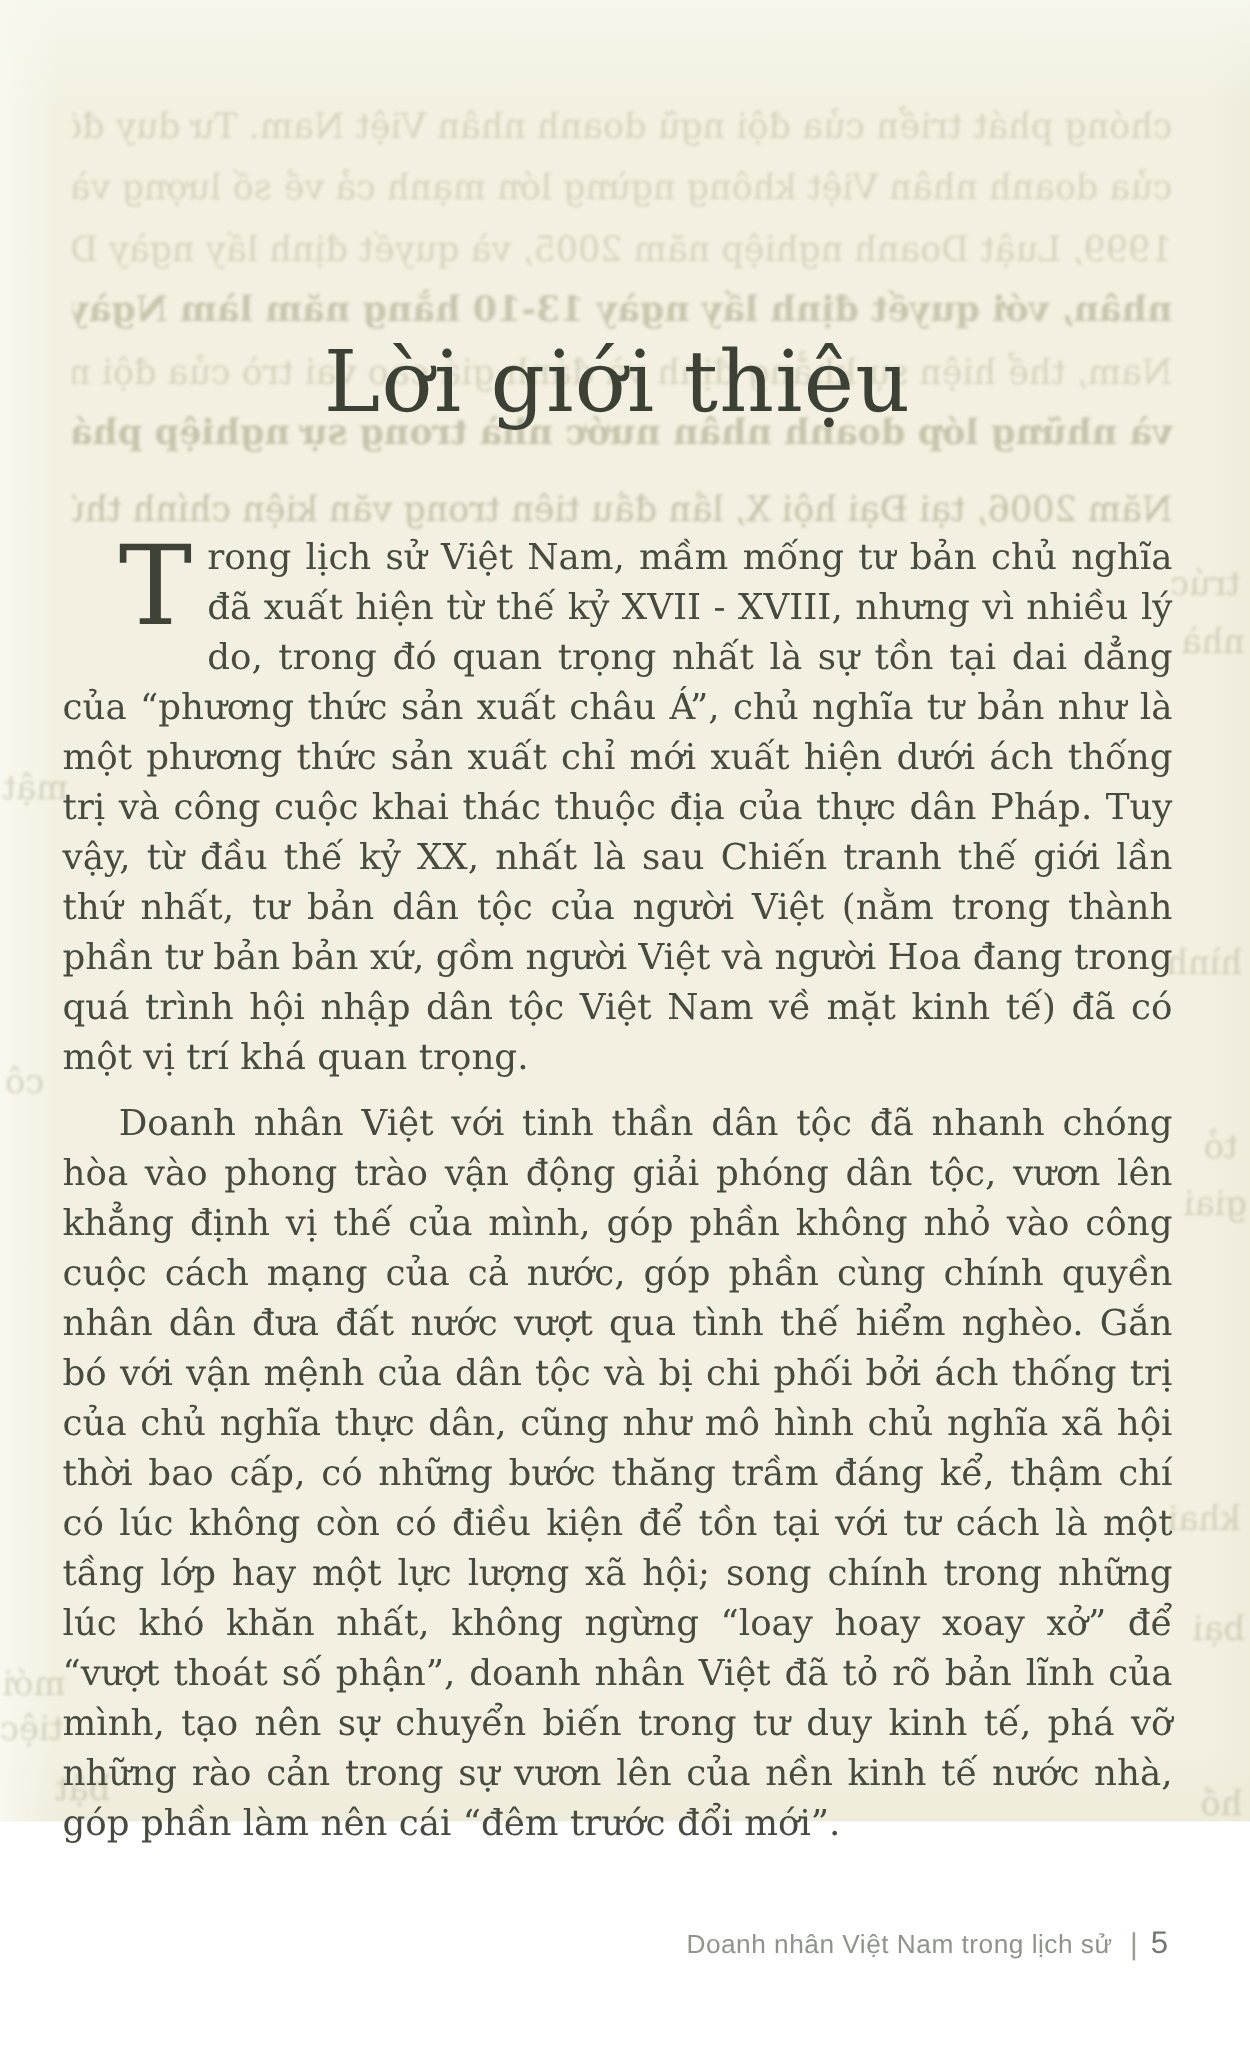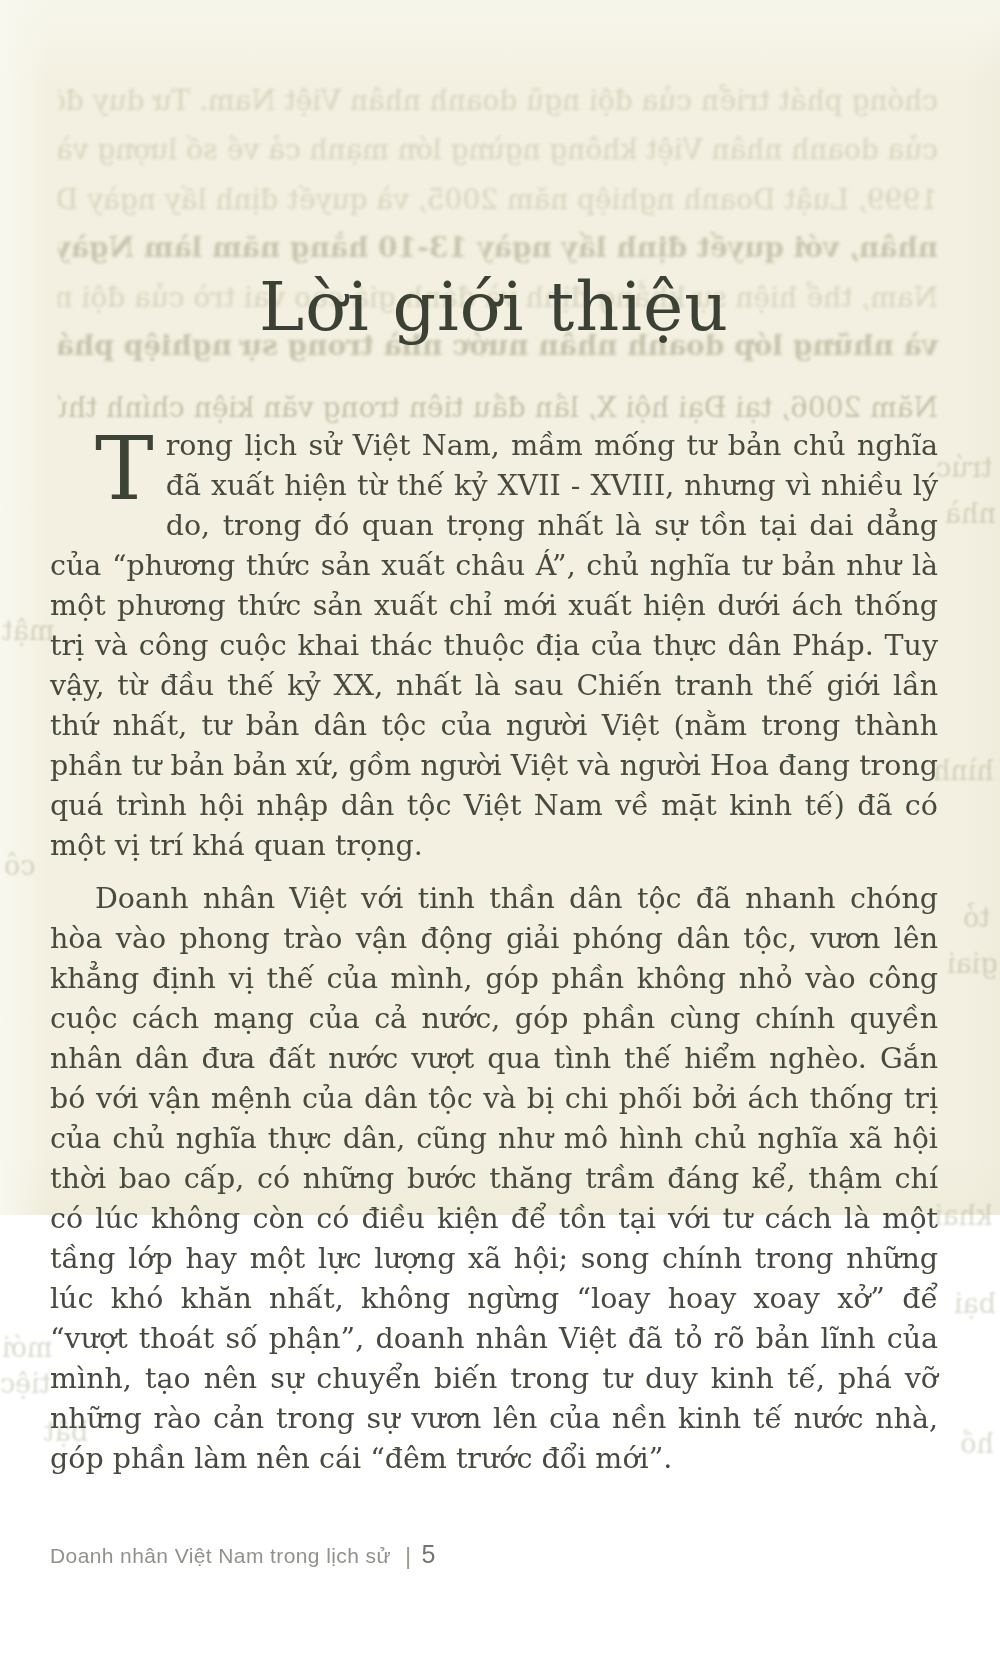--- a/index.html
+++ b/index.html
@@ -3,21 +3,21 @@
 <meta charset="utf-8">
 <style>
   html,body{margin:0;padding:0;}
   body{
     width:1000px;height:1653px;
     font-family:"DejaVu Serif","Liberation Serif",serif;
     overflow:hidden;
   }
   .page{
     position:relative;
-    width:1000px;height:1215px;
+    width:1000px;height:1457px;
     background:
       linear-gradient(90deg, #f9f8ef 0px, rgba(249,248,239,0) 48px),
       linear-gradient(180deg, #f7f6eb 0px, rgba(247,246,235,0) 85px),
       linear-gradient(270deg, rgba(236,233,217,0.55) 0px, rgba(236,233,217,0) 35px),
       linear-gradient(0deg, rgba(236,233,216,0.6) 0px, rgba(236,233,216,0) 60px),
       #f3f0e1;
     color:#454840;
   }
 
   
@@ -75,20 +75,21 @@
     float:left;
     font-size:88px;line-height:76px;
     height:76px;
     margin:5px 12px 0 45px;
     color:#3e4337;
   }
 
   
   .footer{
     position:absolute;top:1540px;left:50px;width:885px;
+    text-align:right;
     font-family:"Liberation Sans","DejaVu Sans",sans-serif;
     color:#90938b;font-size:21px;letter-spacing:0.4px;
     white-space:nowrap;
   }
   .footer .divider{color:#9a9d92;font-weight:300;font-size:24px;margin-left:14px;vertical-align:-1px;}
   .footer .pagenum{color:#72766c;font-size:25px;margin-left:10px;font-weight:400;}
 </style>
 </head>
 <body>
 

